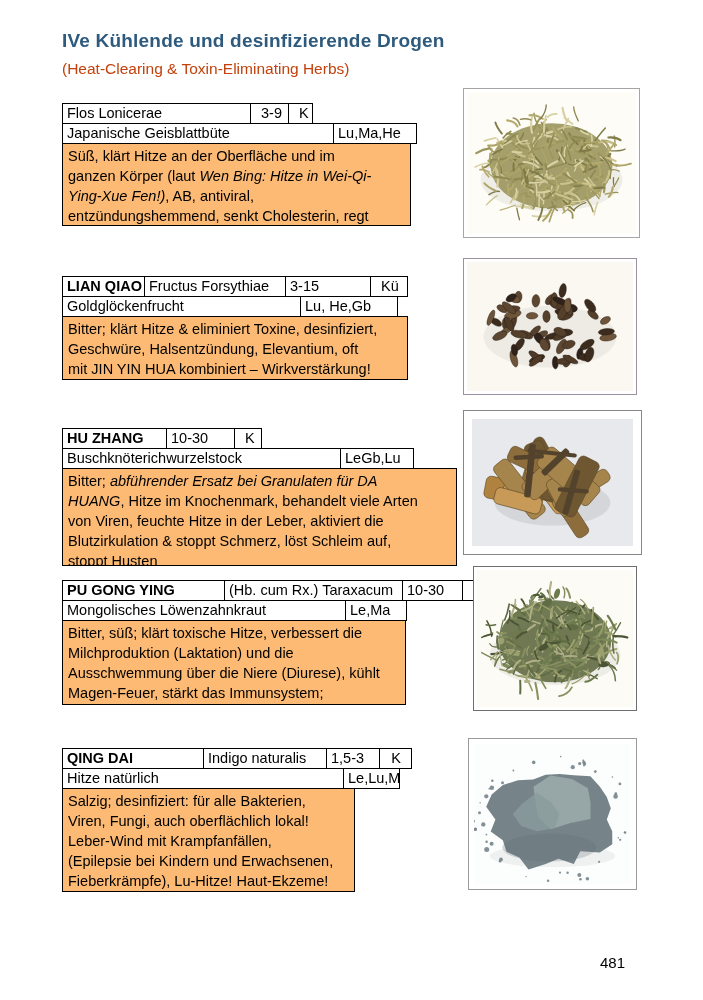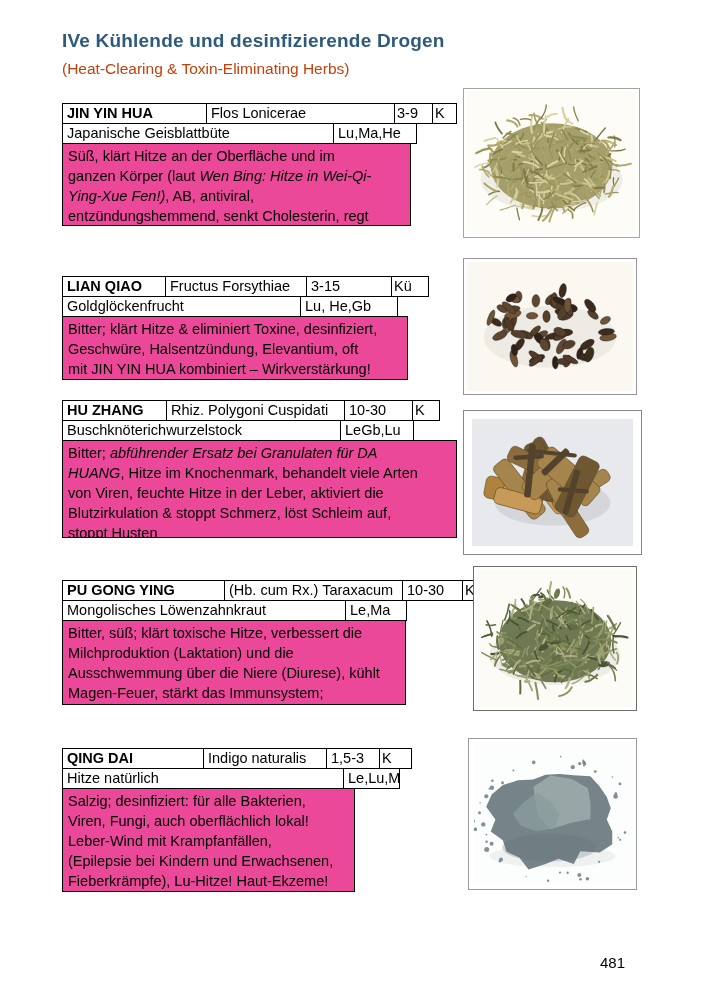--- a/index.html
+++ b/index.html
@@ -13,23 +13,23 @@
 
   .entry{position:absolute;left:62px}
   .trow{display:flex}
   .trow.second{margin-top:-1px}
   .tc{
     box-sizing:border-box;border:1px solid #000;height:21px;line-height:19px;
     padding:0 4px;font-size:14.5px;white-space:nowrap;overflow:hidden;background:#fff;
   }
   .tc + .tc{margin-left:-1px}
   .b{font-weight:bold}
-  .ctr{text-align:left;padding:0 2px}
+  .ctr{text-align:right;padding:0 10px}
   .desc{
-    box-sizing:border-box;border:1px solid #000;margin-top:-1px;background:#ec4899;
+    box-sizing:border-box;border:1px solid #000;margin-top:-1px;background:#fdba74;
     padding:2px 5px;font-size:14.5px;line-height:20px;white-space:nowrap;overflow:hidden;
   }
   .it{font-style:italic}
 
   .photo{
     position:absolute;box-sizing:border-box;background:#fff;
     display:flex;align-items:center;justify-content:center;
   }
   .p1{border:1px solid #a5a5a5}
   .p2{border:1px solid #9b91a0}
@@ -38,50 +38,48 @@
   .p5{border:1px solid #9a9a9a}
 </style>
 </head>
 <body>
 
 <div id="title">IVe Kühlende und desinfizierende Drogen</div>
 <div id="subtitle">(Heat-Clearing &amp; Toxin-Eliminating Herbs)</div>
 
 <section class="entry" style="top:103px">
   <div class="trow">
-    <div class="tc b" style="width:145px">JIN YIN HUA</div>
     <div class="tc" style="width:189px">Flos Lonicerae</div>
     <div class="tc ctr" style="width:39px">3-9</div>
     <div class="tc ctr" style="width:25px">K</div>
   </div>
   <div class="trow second">
     <div class="tc" style="width:272px">Japanische Geisblattbüte</div>
     <div class="tc" style="width:84px">Lu,Ma,He</div>
   </div>
   <div class="desc" style="width:349px;height:83px"><span>Süß, klärt Hitze an der Oberfläche und im</span><br><span>ganzen Körper (laut </span><span class="it">Wen Bing: Hitze in Wei-Qi-</span><br><span class="it">Ying-Xue Fen!)</span><span>, AB, antiviral,</span><br><span>entzündungshemmend, senkt Cholesterin, regt</span><br></div>
 </section>
 
 <section class="entry" style="top:276px">
   <div class="trow">
-    <div class="tc b" style="width:104px">LIAN QIAO</div>
+    <div class="tc b" style="width:83px">LIAN QIAO</div>
     <div class="tc" style="width:142px">Fructus Forsythiae</div>
     <div class="tc" style="width:86px">3-15</div>
     <div class="tc ctr" style="width:38px">Kü</div>
   </div>
   <div class="trow second">
     <div class="tc" style="width:239px">Goldglöckenfrucht</div>
     <div class="tc" style="width:98px">Lu, He,Gb</div>
   </div>
   <div class="desc" style="width:346px;height:64px"><span>Bitter; klärt Hitze &amp; eliminiert Toxine, desinfiziert,</span><br><span>Geschwüre, Halsentzündung, Elevantium, oft</span><br><span>mit JIN YIN HUA kombiniert – Wirkverstärkung!</span></div>
 </section>
 
-<section class="entry" style="top:400px">
+<section class="entry" style="top:428px">
   <div class="trow">
     <div class="tc b" style="width:105px">HU ZHANG</div>
-    <div class="tc" style="width:179px">Rhiz. Polygoni Cuspidati</div>
     <div class="tc" style="width:69px">10-30</div>
     <div class="tc ctr" style="width:28px">K</div>
   </div>
   <div class="trow second">
     <div class="tc" style="width:279px">Buschknöterichwurzelstock</div>
     <div class="tc" style="width:74px">LeGb,Lu</div>
   </div>
   <div class="desc" style="width:395px;height:98px"><span>Bitter; </span><span class="it">abführender Ersatz bei Granulaten für DA</span><br><span class="it">HUANG</span><span>, Hitze im Knochenmark, behandelt viele Arten</span><br><span>von Viren, feuchte Hitze in der Leber, aktiviert die</span><br><span>Blutzirkulation &amp; stoppt Schmerz, löst Schleim auf,</span><br><span>stoppt Husten</span></div>
 </section>
 

